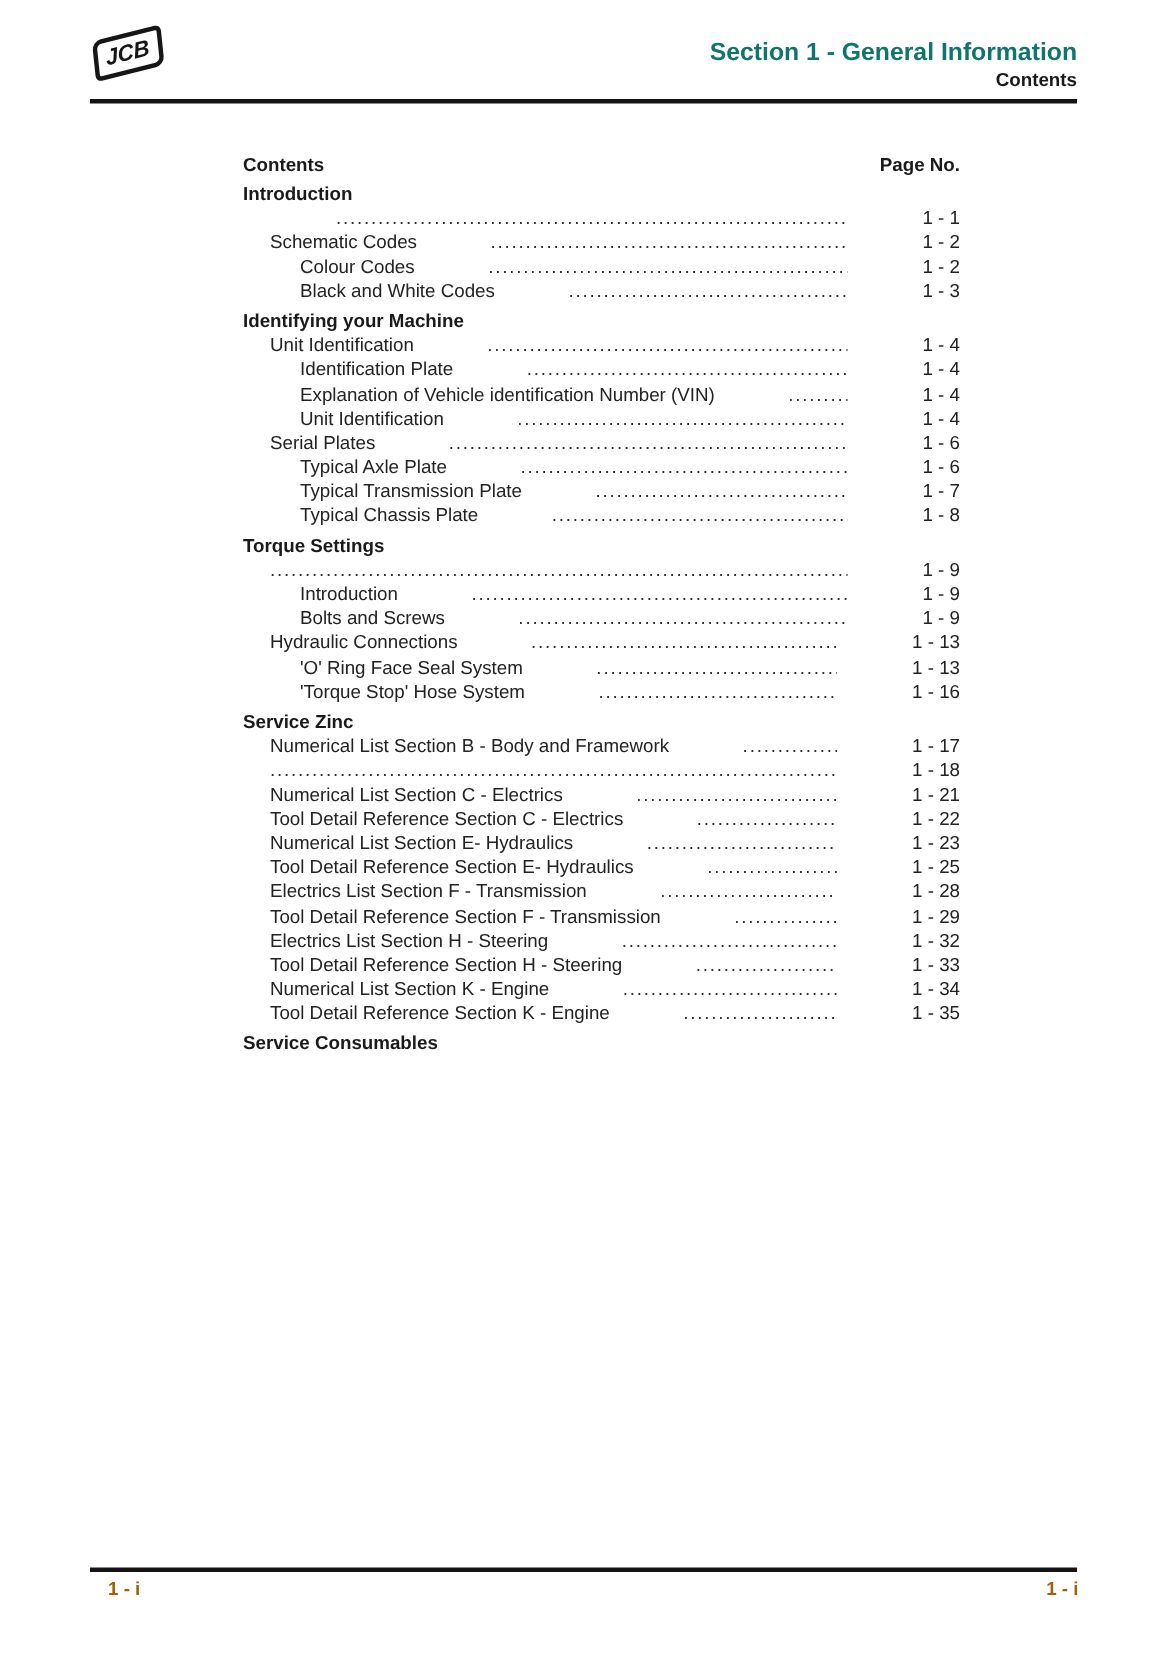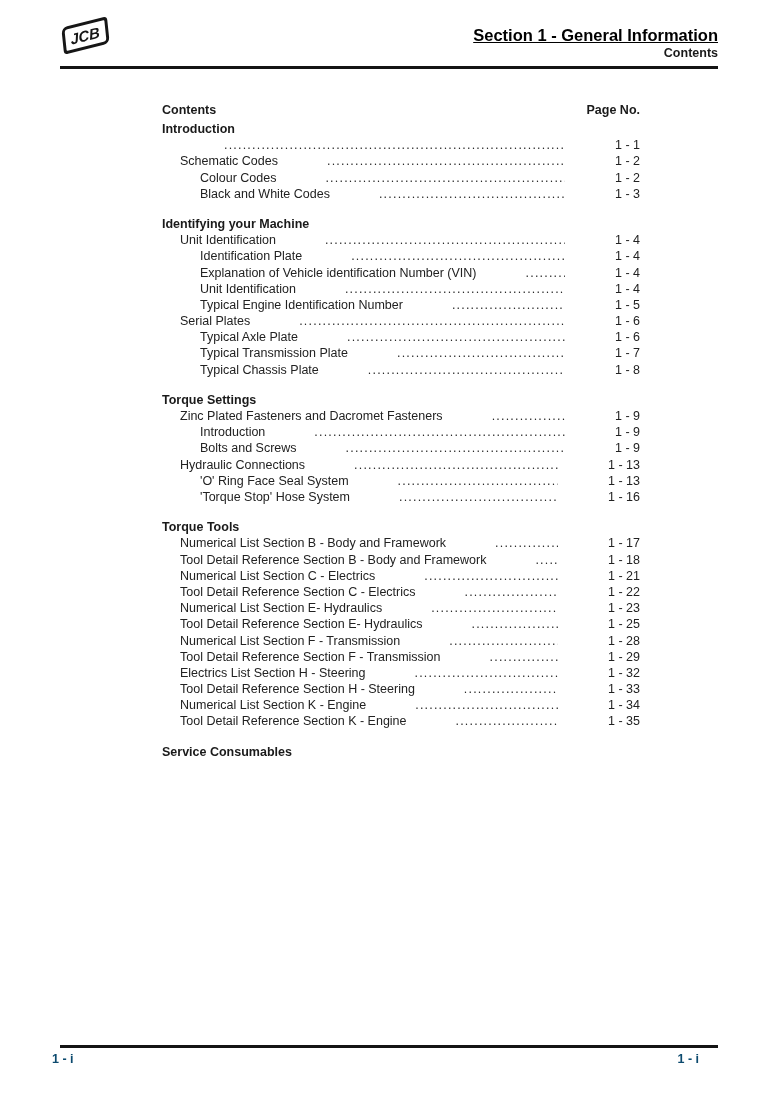--- a/index.html
+++ b/index.html
@@ -45,22 +45,21 @@
   .header-titles {
     position: absolute;
     right: 60px;
     top: 25px;
     text-align: right;
   }
   .header-title {
     font-size: 16.5px;
     font-weight: bold;
     line-height: 20px;
-    color: #000000;
-    text-decoration: underline;
+    color: #0f766e;
   }
   .header-subtitle {
     font-size: 12.5px;
     font-weight: bold;
     line-height: 17px;
     color: #1a1a1a;
   }
   .rule {
     position: absolute;
     left: 60px;
@@ -84,21 +83,21 @@
     display: flex;
     justify-content: space-between;
     font-weight: bold;
     line-height: 16px;
     margin-bottom: 3px;
     color: #1a1a1a;
   }
   .toc-heading {
     font-weight: bold;
     line-height: 16.2px;
-    margin-top: 14px;
+    margin-top: 4px;
     color: #1a1a1a;
   }
   #toc-body .toc-heading:first-child { margin-top: 0; }
   .toc-row {
     display: flex;
     align-items: baseline;
     line-height: 16.2px;
     height: 16.2px;
     gap: 44px;
   }
@@ -119,28 +118,28 @@
   }
   .toc-page {
     white-space: nowrap;
     padding-left: 6px;
     text-align: right;
   }
 
   
   .footer-labels {
     position: absolute;
-    left: 52px;
+    left: 72px;
     top: 1052px;
     width: 647px;
     display: flex;
     justify-content: space-between;
     font-size: 12.5px;
     font-weight: bold;
-    color: #0c4a6e;
+    color: #a16207;
   }
 </style>
 </head>
 <body>
 
 <div class="page">
 
   <div class="logo-wrap">
     <div class="logo">
       <span>JCB</span>
@@ -195,25 +194,20 @@
         <div class="toc-row level-2">
           <span class="toc-title">Explanation of Vehicle identification Number (VIN)</span>
           <span class="toc-dots"></span>
           <span class="toc-page">1 - 4</span>
         </div>
         <div class="toc-row level-2">
           <span class="toc-title">Unit Identification</span>
           <span class="toc-dots"></span>
           <span class="toc-page">1 - 4</span>
         </div>
-        <div class="toc-row level-2">
-          <span class="toc-title">Typical Engine Identification Number</span>
-          <span class="toc-dots"></span>
-          <span class="toc-page">1 - 5</span>
-        </div>
         <div class="toc-row level-1">
           <span class="toc-title">Serial Plates</span>
           <span class="toc-dots"></span>
           <span class="toc-page">1 - 6</span>
         </div>
         <div class="toc-row level-2">
           <span class="toc-title">Typical Axle Plate</span>
           <span class="toc-dots"></span>
           <span class="toc-page">1 - 6</span>
         </div>
@@ -222,21 +216,20 @@
           <span class="toc-dots"></span>
           <span class="toc-page">1 - 7</span>
         </div>
         <div class="toc-row level-2">
           <span class="toc-title">Typical Chassis Plate</span>
           <span class="toc-dots"></span>
           <span class="toc-page">1 - 8</span>
         </div>
         <div class="toc-heading">Torque Settings</div>
         <div class="toc-row level-1">
-          <span class="toc-title">Zinc Plated Fasteners and Dacromet Fasteners</span>
           <span class="toc-dots"></span>
           <span class="toc-page">1 - 9</span>
         </div>
         <div class="toc-row level-2">
           <span class="toc-title">Introduction</span>
           <span class="toc-dots"></span>
           <span class="toc-page">1 - 9</span>
         </div>
         <div class="toc-row level-2">
           <span class="toc-title">Bolts and Screws</span>
@@ -251,28 +244,27 @@
         <div class="toc-row level-2">
           <span class="toc-title">'O' Ring Face Seal System</span>
           <span class="toc-dots"></span>
           <span class="toc-page">1 - 13</span>
         </div>
         <div class="toc-row level-2">
           <span class="toc-title">'Torque Stop' Hose System</span>
           <span class="toc-dots"></span>
           <span class="toc-page">1 - 16</span>
         </div>
-        <div class="toc-heading">Torque Tools</div>
+        <div class="toc-heading">Service Zinc</div>
         <div class="toc-row level-1">
           <span class="toc-title">Numerical List Section B - Body and Framework</span>
           <span class="toc-dots"></span>
           <span class="toc-page">1 - 17</span>
         </div>
         <div class="toc-row level-1">
-          <span class="toc-title">Tool Detail Reference Section B - Body and Framework</span>
           <span class="toc-dots"></span>
           <span class="toc-page">1 - 18</span>
         </div>
         <div class="toc-row level-1">
           <span class="toc-title">Numerical List Section C - Electrics</span>
           <span class="toc-dots"></span>
           <span class="toc-page">1 - 21</span>
         </div>
         <div class="toc-row level-1">
           <span class="toc-title">Tool Detail Reference Section C - Electrics</span>
@@ -283,21 +275,21 @@
           <span class="toc-title">Numerical List Section E- Hydraulics</span>
           <span class="toc-dots"></span>
           <span class="toc-page">1 - 23</span>
         </div>
         <div class="toc-row level-1">
           <span class="toc-title">Tool Detail Reference Section E- Hydraulics</span>
           <span class="toc-dots"></span>
           <span class="toc-page">1 - 25</span>
         </div>
         <div class="toc-row level-1">
-          <span class="toc-title">Numerical List Section F - Transmission</span>
+          <span class="toc-title">Electrics List Section F - Transmission</span>
           <span class="toc-dots"></span>
           <span class="toc-page">1 - 28</span>
         </div>
         <div class="toc-row level-1">
           <span class="toc-title">Tool Detail Reference Section F - Transmission</span>
           <span class="toc-dots"></span>
           <span class="toc-page">1 - 29</span>
         </div>
         <div class="toc-row level-1">
           <span class="toc-title">Electrics List Section H - Steering</span>

